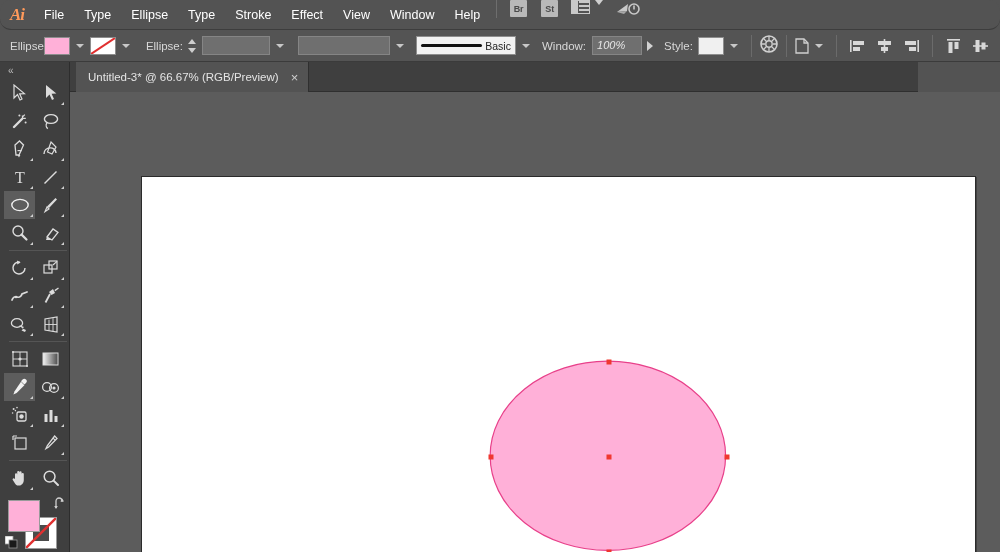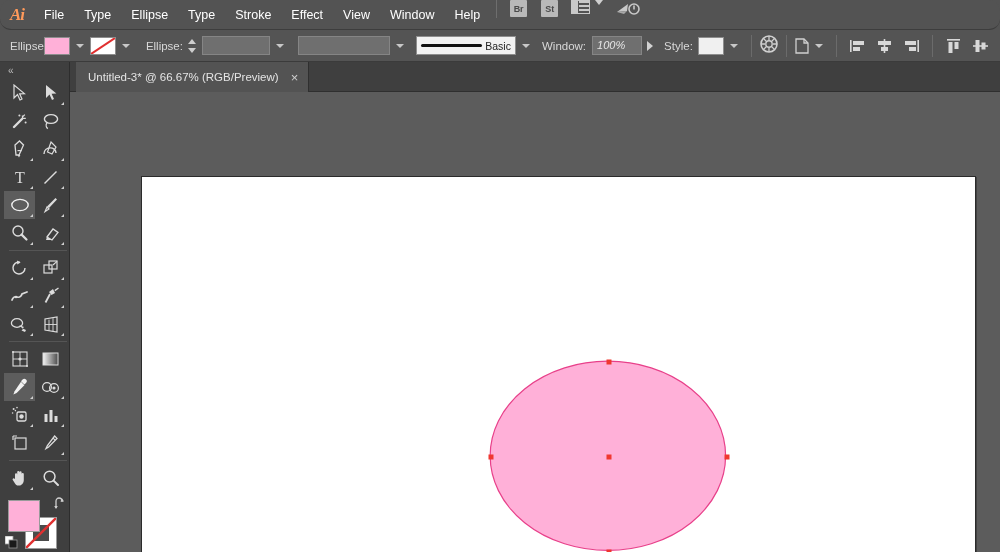--- a/index.html
+++ b/index.html
@@ -95,21 +95,21 @@
   .arrow-r {
     width:0;height:0;margin:0 5px;
     border-top:5px solid transparent;border-bottom:5px solid transparent;
     border-left:6px solid #d2d2d2; flex:none;
   }
   .align-ico { width:17px; height:16px; margin:0 5px; flex:none; }
   .doc-ico { width:15px;height:17px;flex:none; }
 
   
   .tabbar {
-    position:absolute; top:62px; left:0; width:1000px; height:30px;
+    position:absolute; top:62px; left:0; width:918px; height:30px;
     background:#3f3f3f; border-bottom:1px solid #2f2f2f;
   }
   .doctab {
     position:absolute; left:76px; top:0; height:30px;
     background:#535353;
     display:flex; align-items:center; padding:0 10px 0 12px;
     border-right:1px solid #2f2f2f;
   }
   .doctab-title { font-size:11.5px; color:#e4e4e4; white-space:nowrap; }
   .tab-close {

